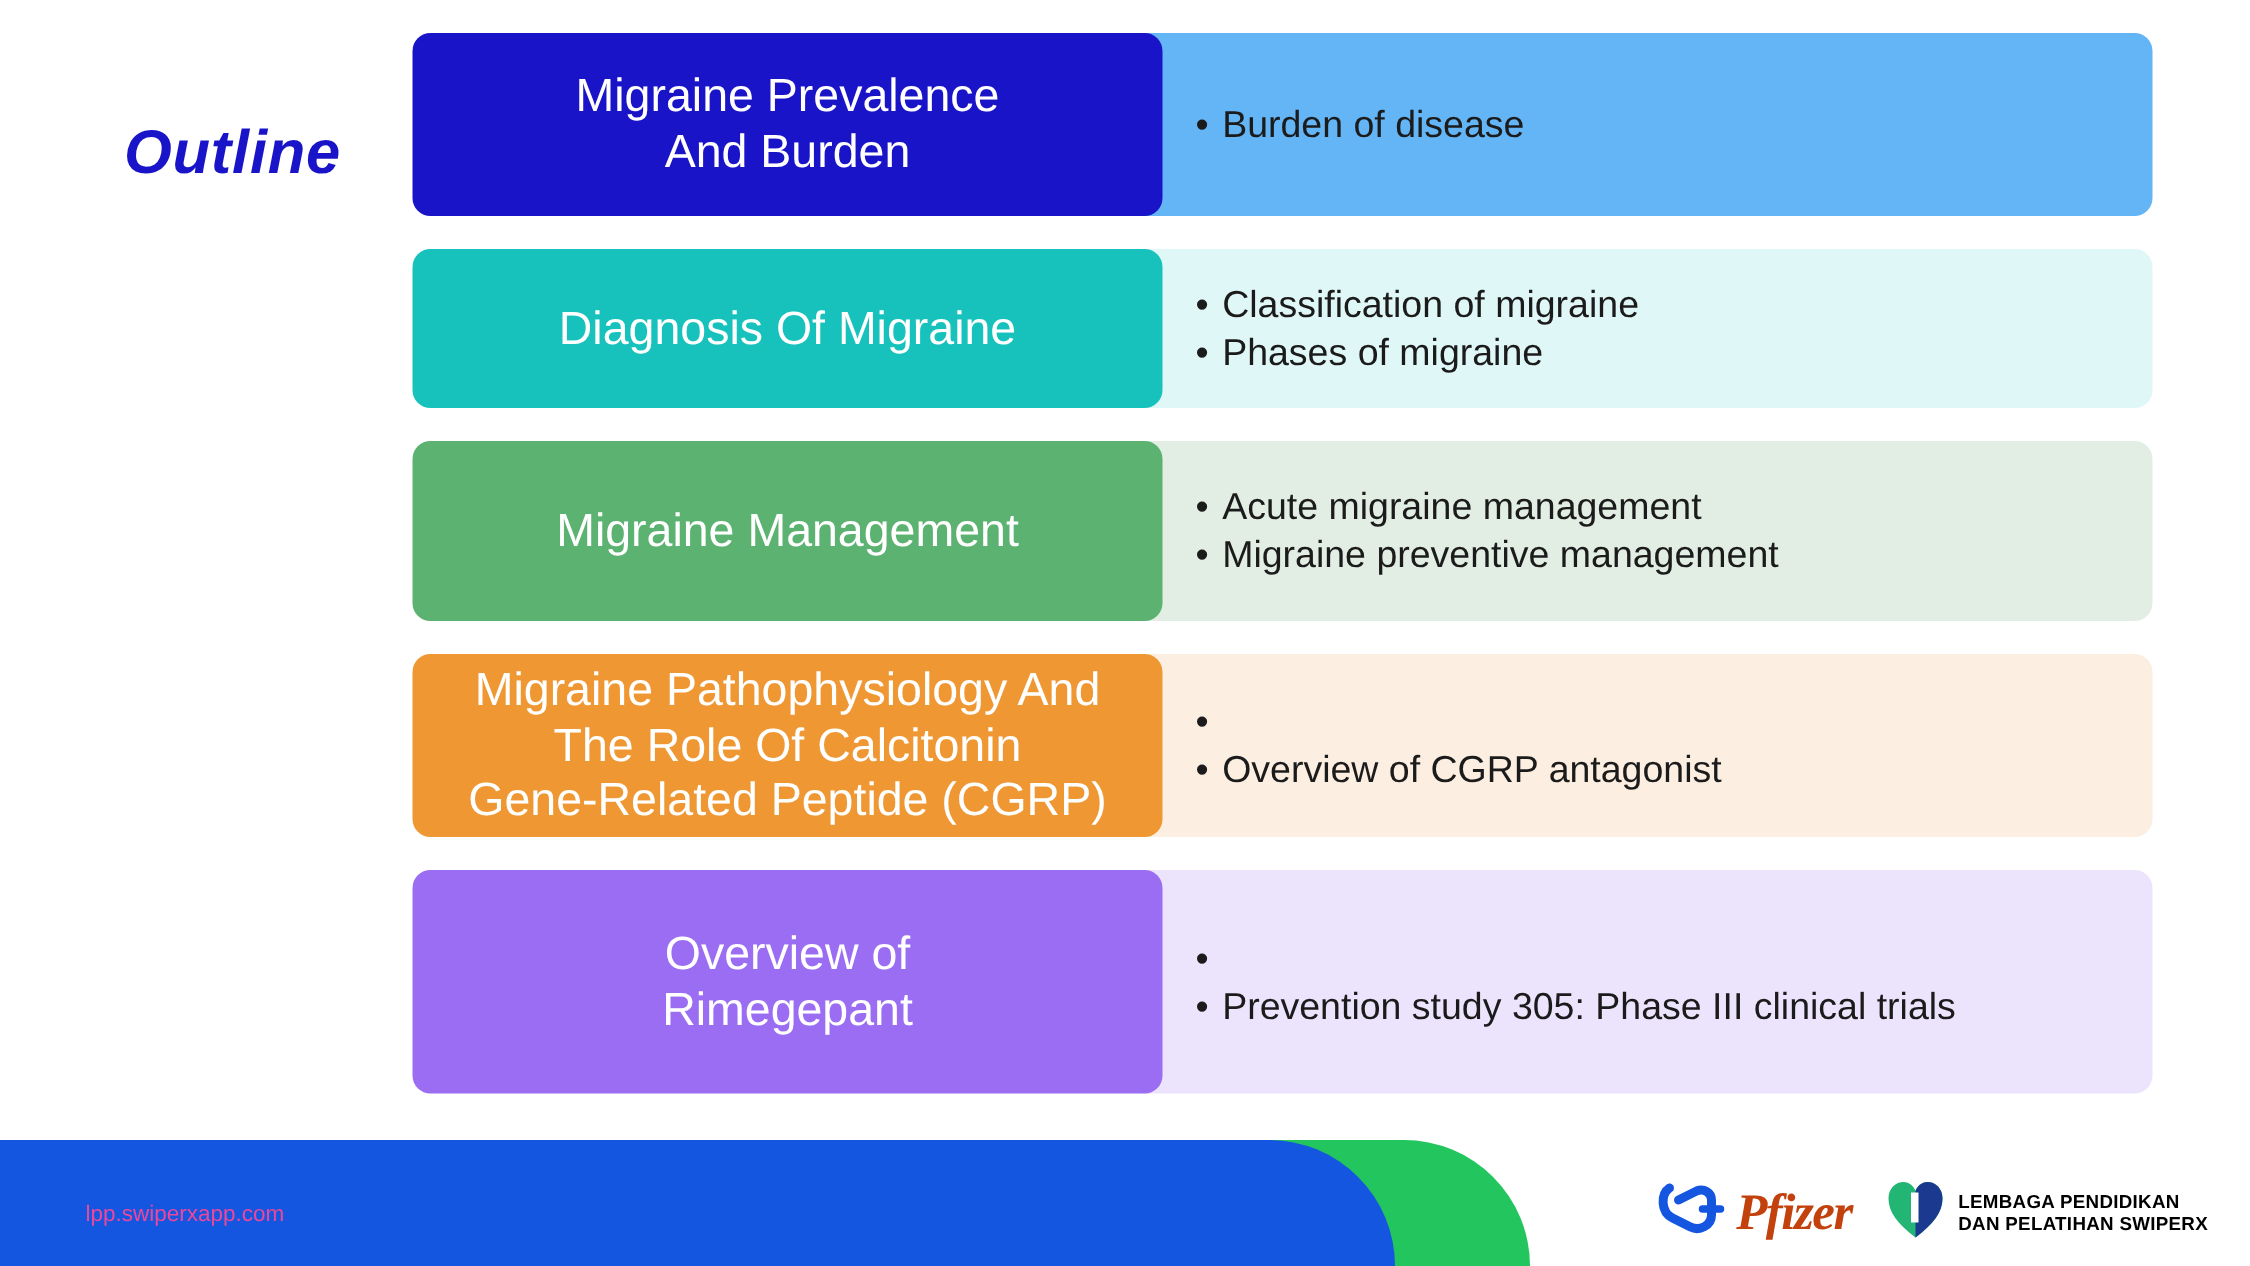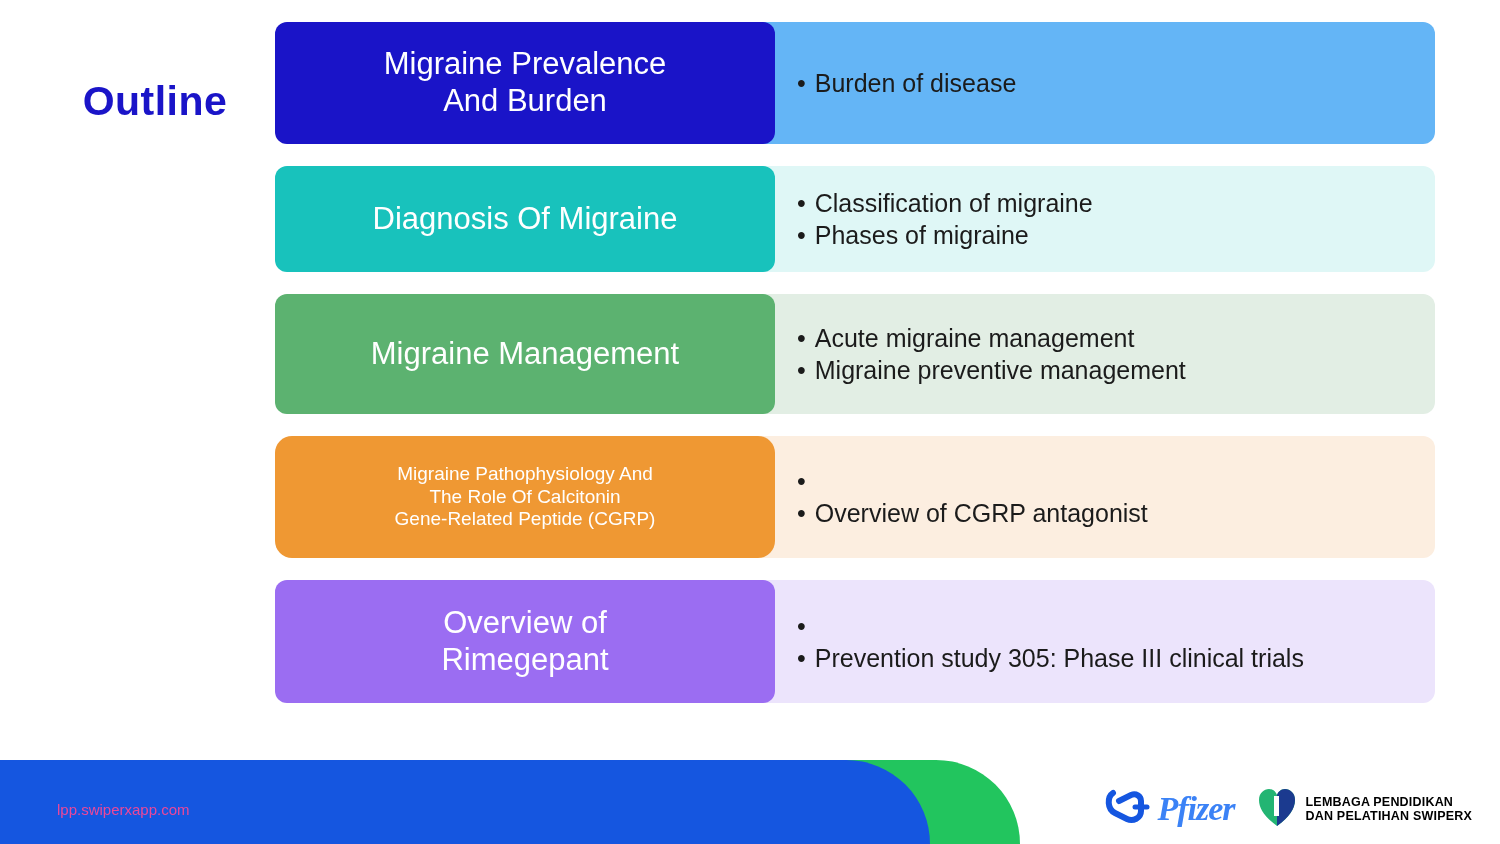--- a/index.html
+++ b/index.html
@@ -22,20 +22,21 @@
   .slide-title {
     position: absolute;
     left: 40px;
     top: 78px;
     width: 230px;
     text-align: center;
     font-size: 41px;
     font-weight: bold;
     color: #1a14c8;
     letter-spacing: 0.5px;
+    font-style: italic;
   }
   .rows {
     position: absolute;
     left: 275px;
     top: 22px;
     width: 1160px;
   }
   .row {
     position: relative;
     display: flex;
@@ -83,29 +84,29 @@
     flex: 0 0 auto;
     margin-right: 9px;
     font-size: 25px;
     line-height: 1.28;
   }
   
   .r0 .row-label, .r0 .row-body { height: 122px; }
   .r1 .row-label, .r1 .row-body { height: 106px; }
   .r2 .row-label, .r2 .row-body { height: 120px; }
   .r3 .row-label, .r3 .row-body { height: 122px; }
-  .r4 .row-label, .r4 .row-body { height: 123px; }
+  .r4 .row-label, .r4 .row-body { height: 149px; }
 
   .r0 .row-label { background: #1a14c8; font-size: 31px; }
   .r0 .row-body  { background: #64b5f6; }
   .r1 .row-label { background: #18c2bc; font-size: 31px; }
   .r1 .row-body  { background: #dff7f6; }
   .r2 .row-label { background: #5cb270; font-size: 31px; }
   .r2 .row-body  { background: #e2eee4; }
-  .r3 .row-label { background: #ef9833; font-size: 19px; border-radius: 17px; }
+  .r3 .row-label { background: #ef9833; font-size: 31px; }
   .r3 .row-body  { background: #fceee0; }
   .r4 .row-label { background: #9b6df2; font-size: 31px; }
   .r4 .row-body  { background: #ece4fc; }
 
   
   .footer {
     position: absolute;
     left: 0;
     bottom: 0;
     width: 1500px;
@@ -147,21 +148,21 @@
   .pfizer {
     display: flex;
     align-items: center;
     gap: 6px;
   }
   .pfizer-word {
     font-family: "Liberation Serif", serif;
     font-style: italic;
     font-weight: bold;
     font-size: 34px;
-    color: #3b82f6;
+    color: #c2410c;
     letter-spacing: -1px;
     text-align: center;
   }
   .lpp {
     display: flex;
     align-items: center;
     gap: 9px;
   }
   .lpp-text {
     line-height: 1.15;

